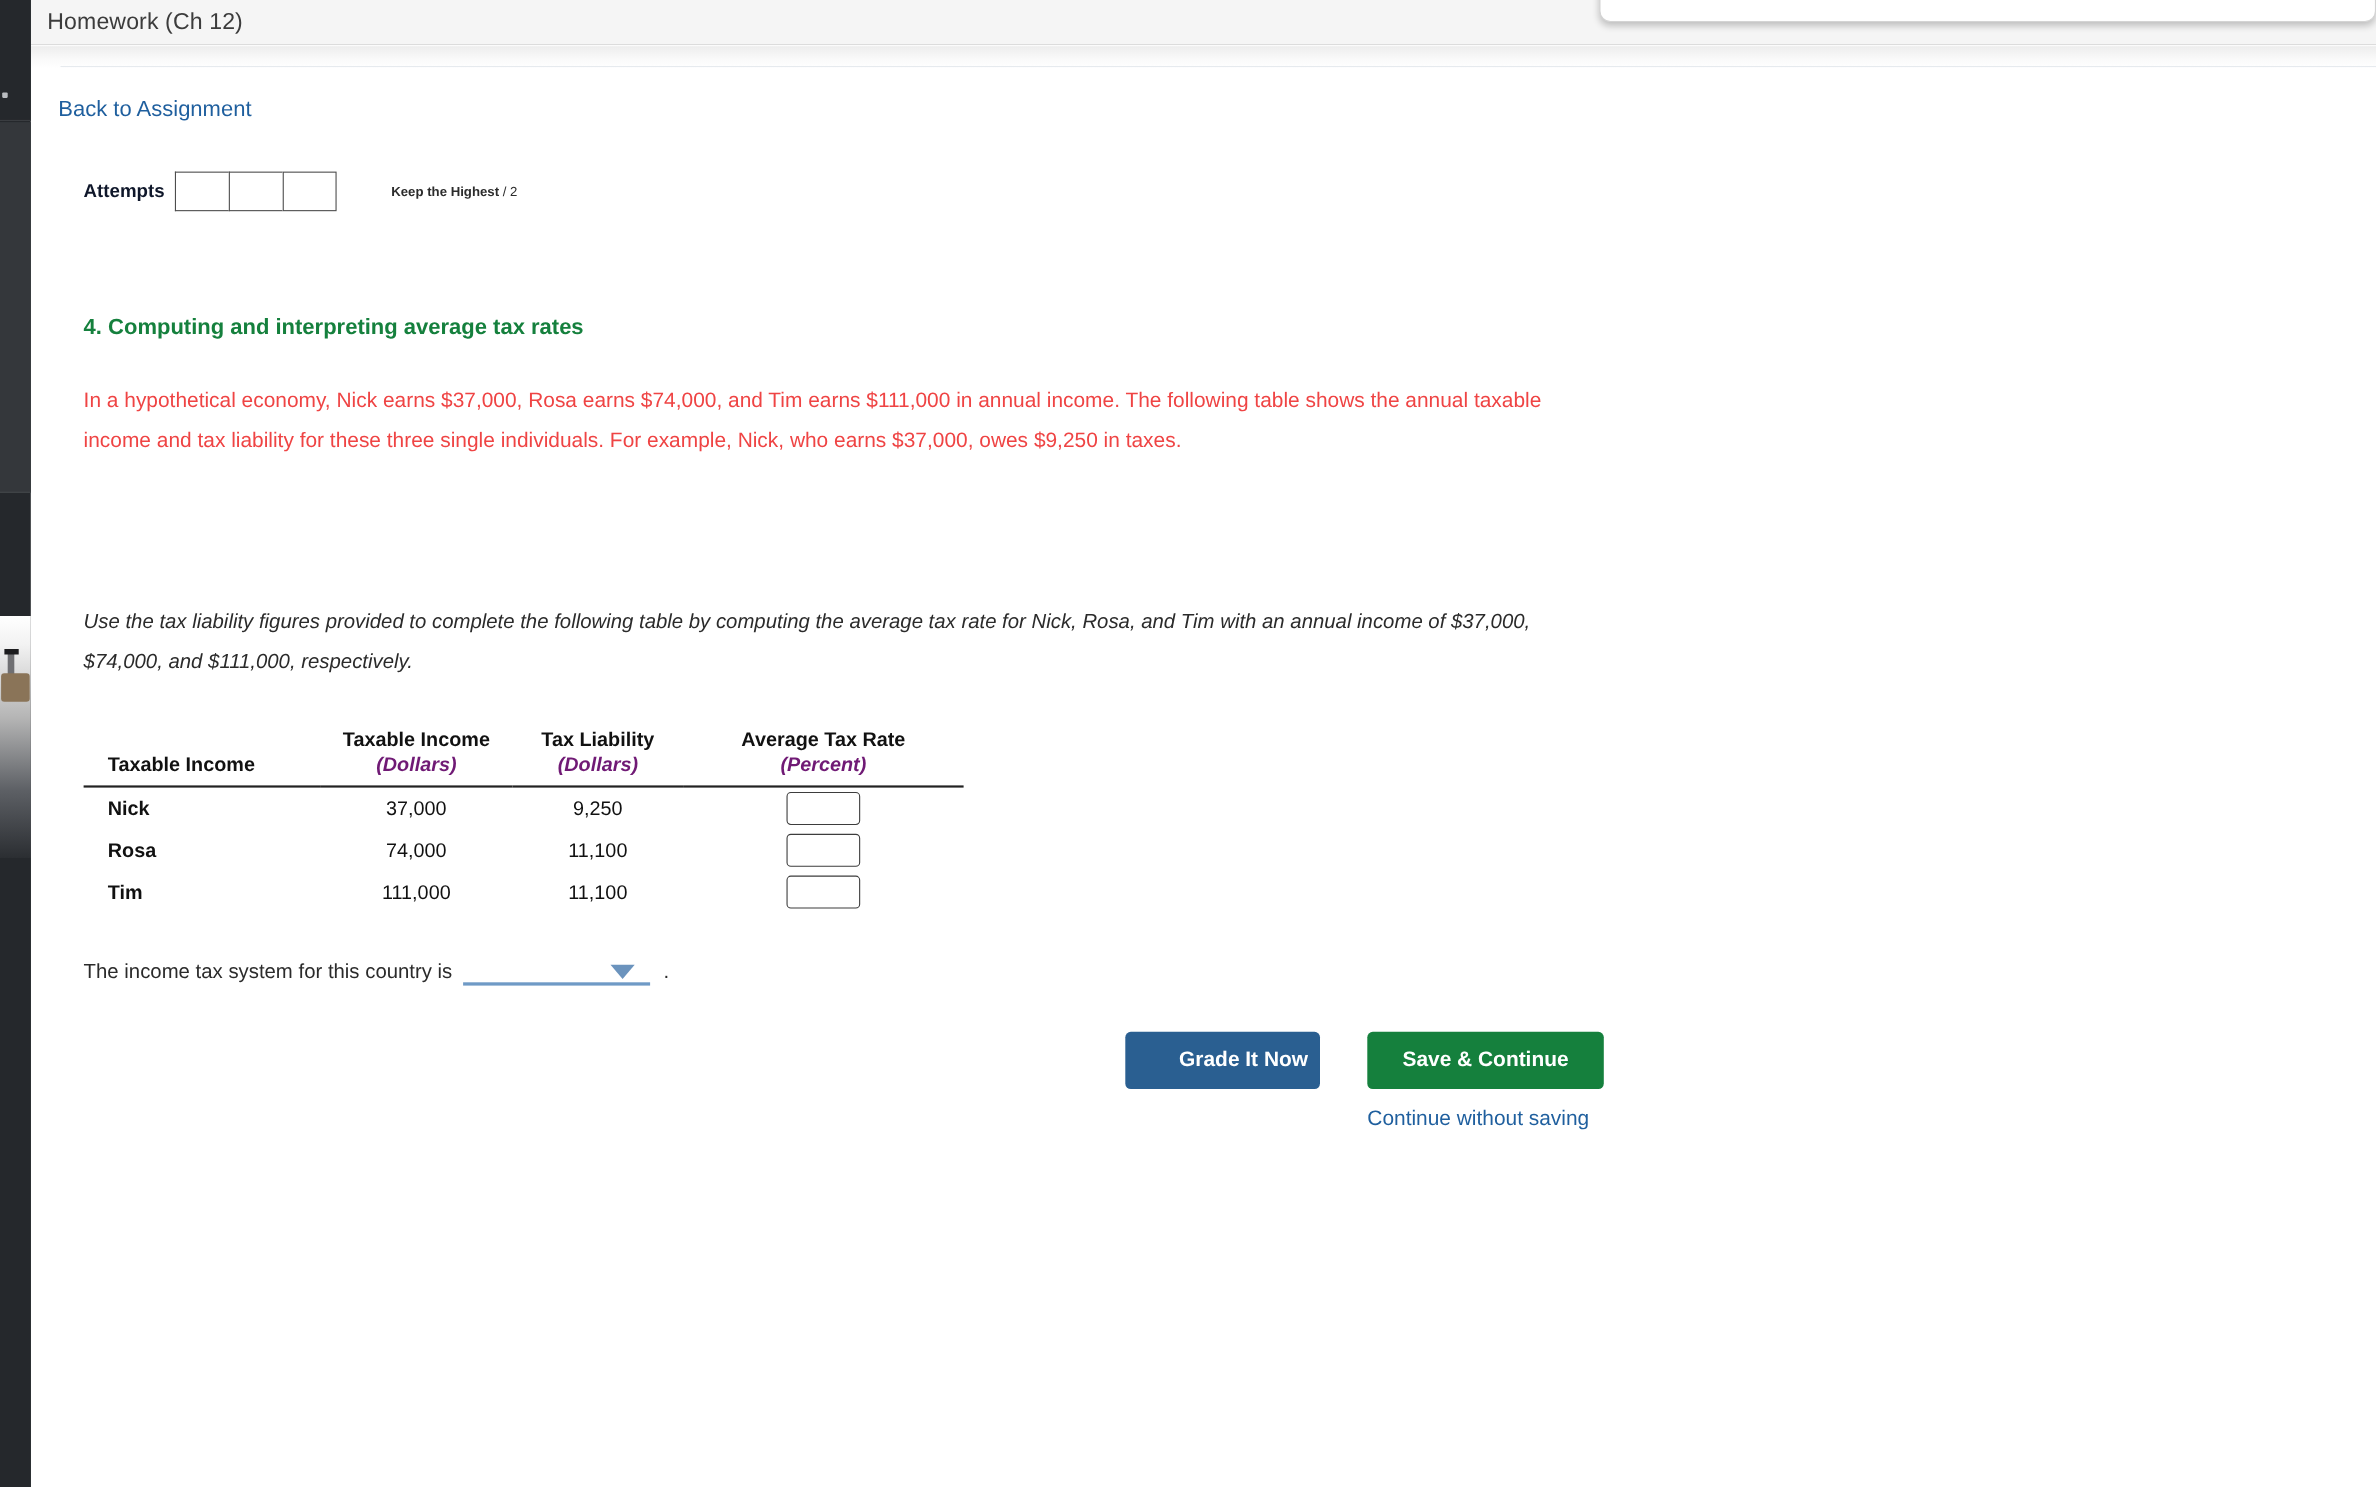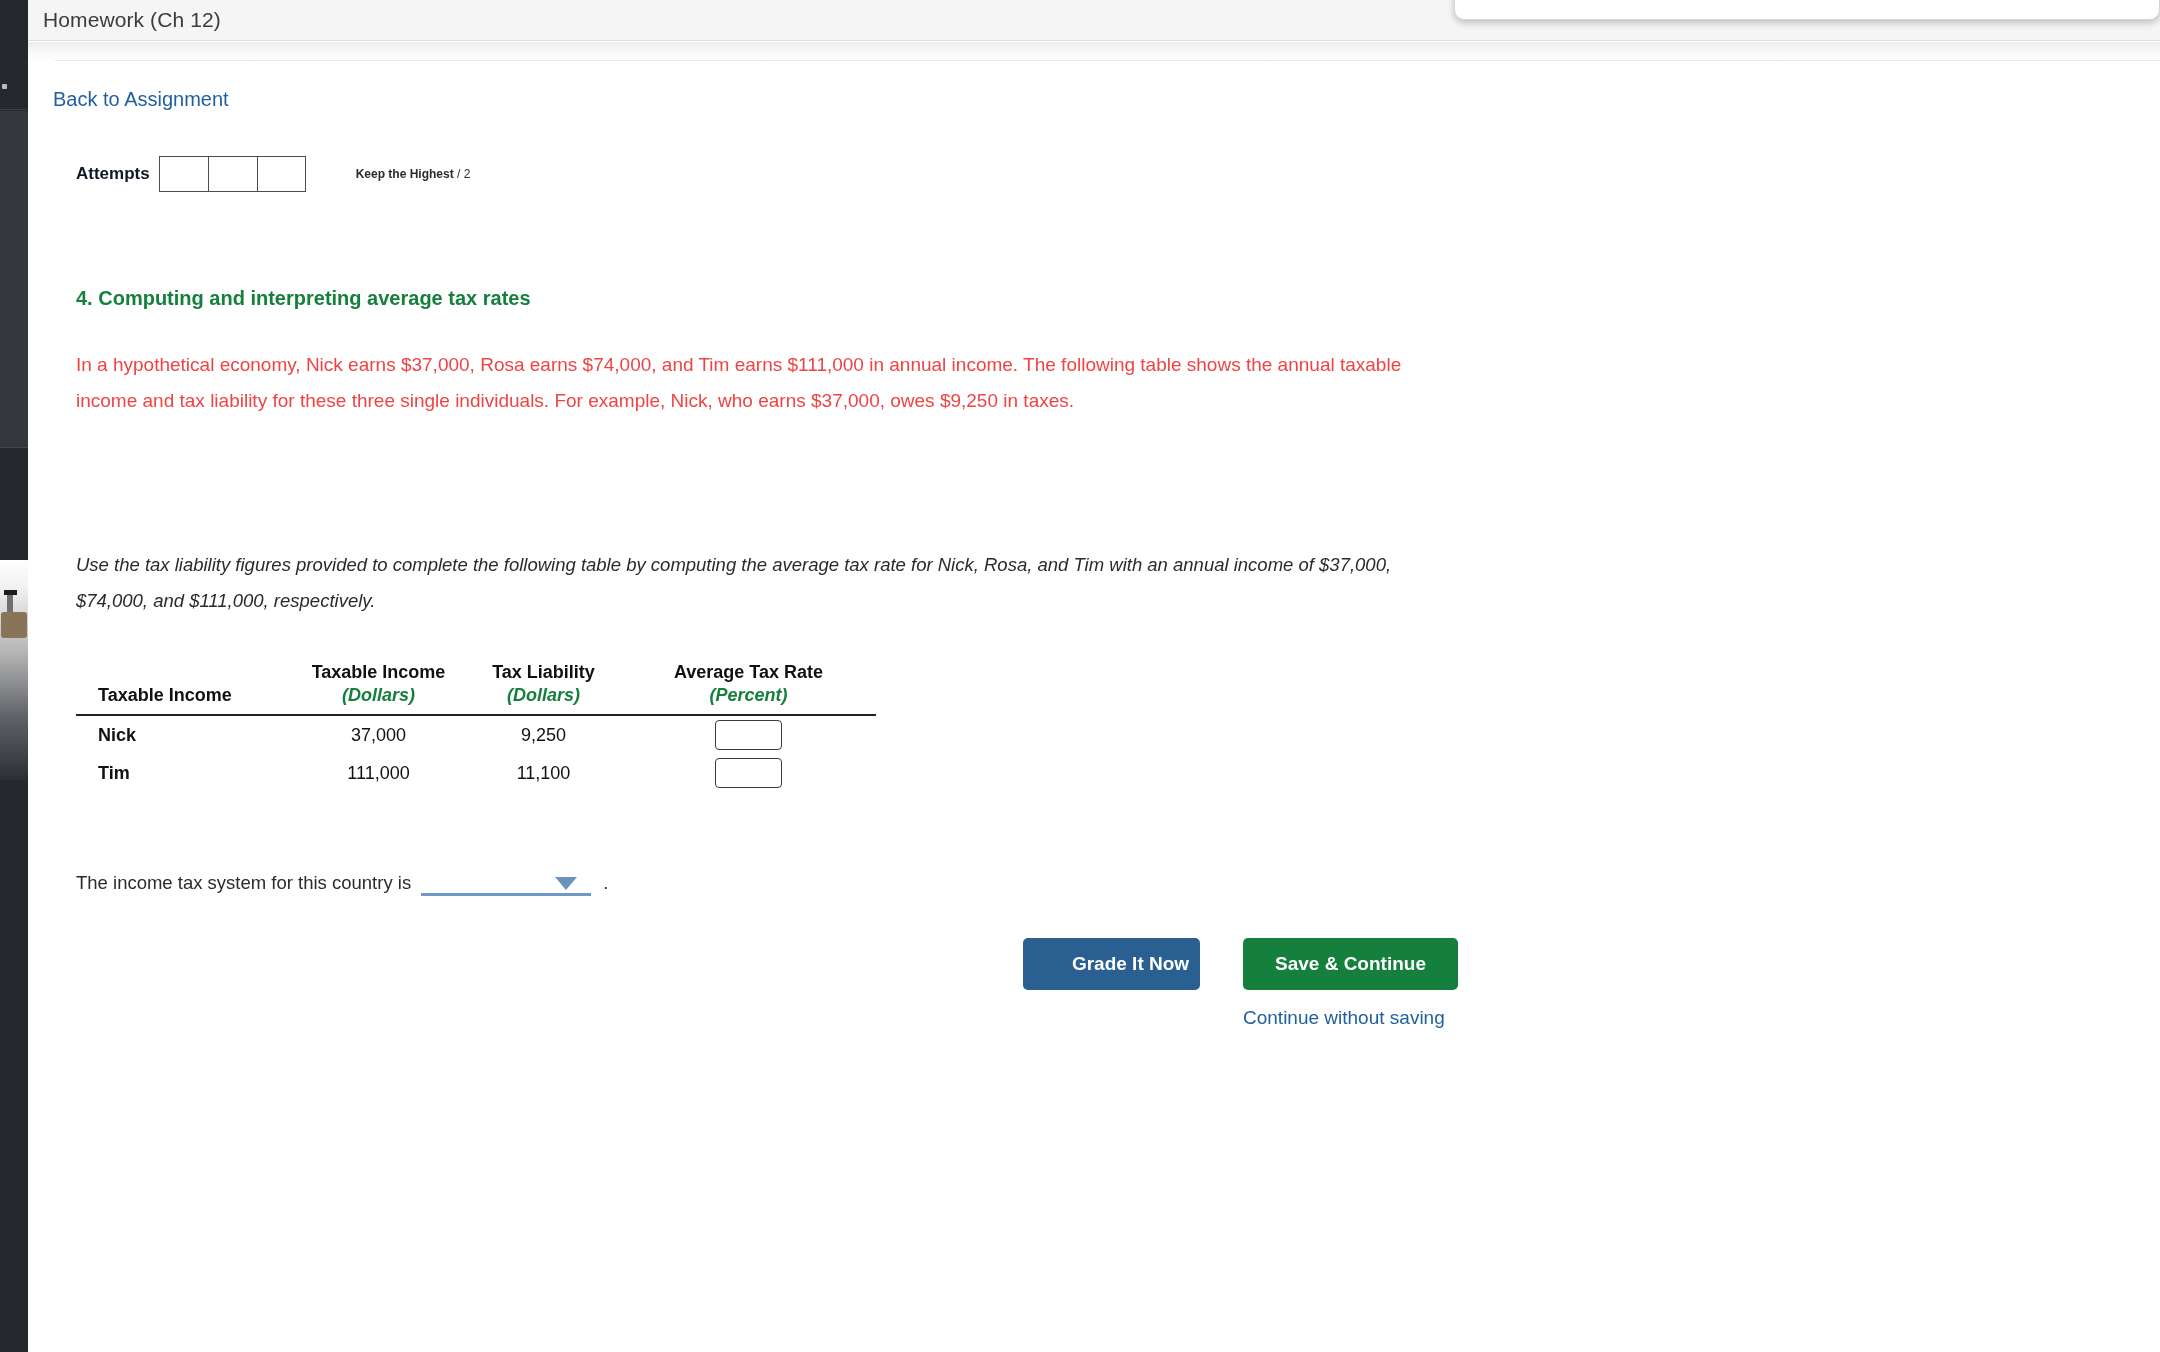--- a/index.html
+++ b/index.html
@@ -204,21 +204,21 @@
 
   #tax-table th.head-top {
     font-size: 18px; font-weight: bold; color: #111111;
     padding: 0 0 2px 0;
     text-align: center;
     vertical-align: bottom;
     height: 30px;
   }
   #tax-table th.head-sub {
     font-size: 18px; font-weight: bold; font-style: italic;
-    color: #15803d;
+    color: #701a75;
     text-align: center;
     padding: 0 0 8px 0;
     height: 30px;
     vertical-align: bottom;
   }
   #tax-table th.head-sub.name-col {
     color: #111111; font-style: normal; text-align: left;
     padding-left: 22px;
   }
   #tax-table tr.rule-row td {
@@ -391,20 +391,28 @@
       <tbody>
         <tr>
           <td class="person">Nick</td>
           <td class="num">37,000</td>
           <td class="num">9,250</td>
           <td class="input-cell">
             <input class="rate-input" type="text" value="" style="">
           </td>
         </tr>
         <tr>
+          <td class="person">Rosa</td>
+          <td class="num">74,000</td>
+          <td class="num">11,100</td>
+          <td class="input-cell">
+            <input class="rate-input" type="text" value="" style="">
+          </td>
+        </tr>
+        <tr>
           <td class="person">Tim</td>
           <td class="num">111,000</td>
           <td class="num">11,100</td>
           <td class="input-cell">
             <input class="rate-input" type="text" value="" style="">
           </td>
         </tr>
       </tbody>
     </table>
   </div>

